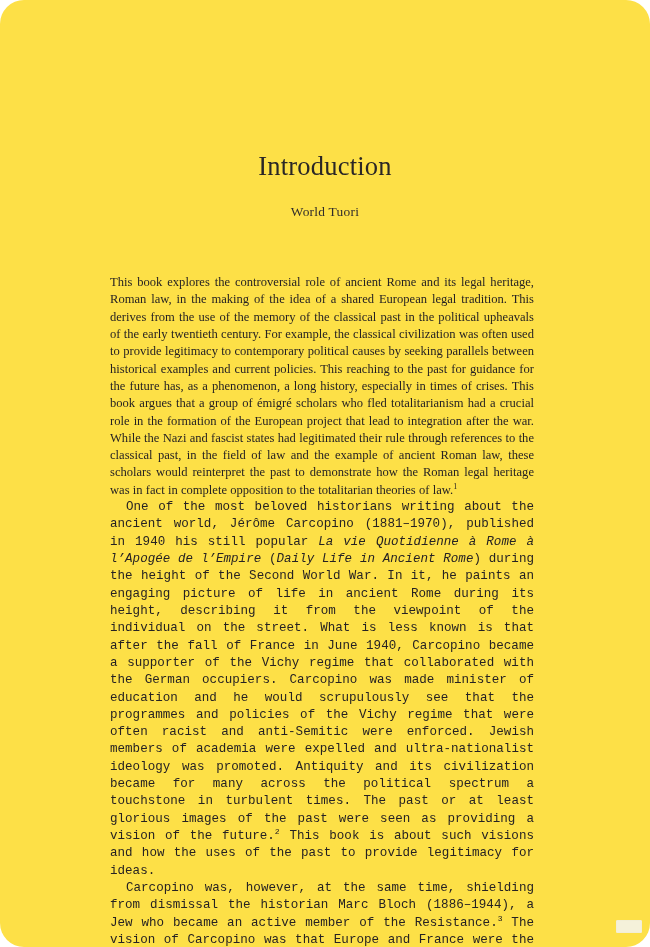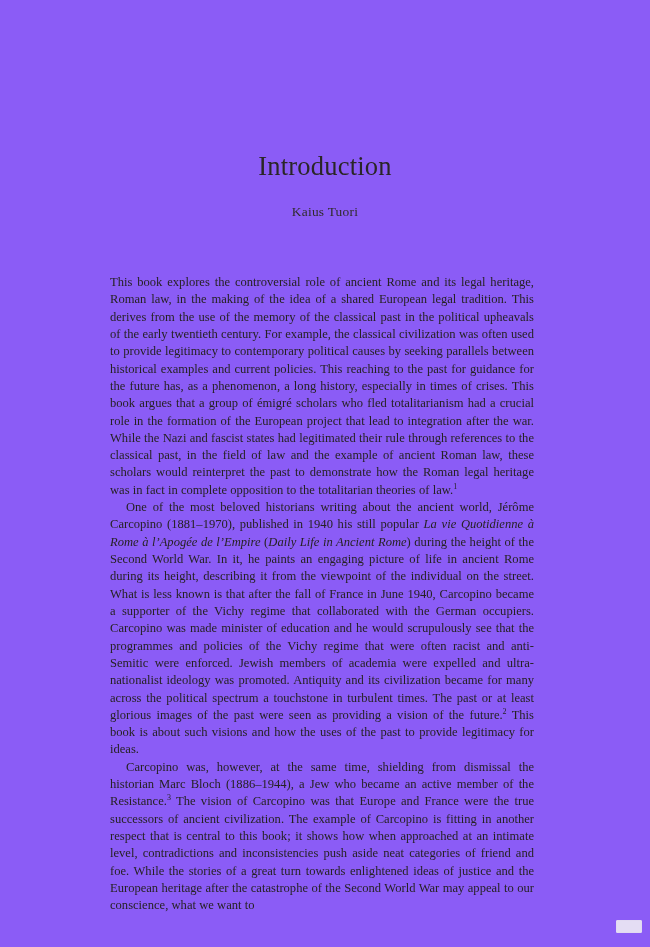--- a/index.html
+++ b/index.html
@@ -12,21 +12,22 @@
     height: 947px;
     overflow: hidden;
     font-family: "Liberation Serif", "DejaVu Serif", serif;
     color: #231f20;
     position: relative;
   }
 
   .page {
     position: absolute;
     inset: 0;
-    background: #8b5cf6;
+    background: #fde047;
+    border-radius: 24px;
   }
 
   
   .chapter-head {
     position: absolute;
     top: 152px;
     left: 0;
     right: 0;
     text-align: center;
   }
@@ -60,20 +61,21 @@
     line-height: 17.32px;
     text-align: justify;
     text-justify: inter-word;
     color: #262223;
     letter-spacing: 0.01px;
     word-spacing: 0.1px;
     -webkit-font-smoothing: antialiased;
   }
   .para + .para {
     text-indent: 16px;
+    font-family: Liberation Mono, monospace;
   }
   .para i, .para em {
     font-style: italic;
   }
   sup.fn {
     font-size: 8px;
     vertical-align: super;
     line-height: 0;
     letter-spacing: 0;
   }
@@ -91,21 +93,21 @@
     opacity: 0.85;
   }
 </style>
 </head>
 <body>
 
 <div class="page">
 
   <div class="chapter-head">
     <h1 class="chapter-title">Introduction</h1>
-    <div class="chapter-author">Kaius Tuori</div>
+    <div class="chapter-author">World Tuori</div>
   </div>
 
   <div class="body-column" id="body-column">
   <p class="para"><span>This book explores the controversial role of ancient Rome and its legal heritage, Roman law, in the making of the idea of a shared European legal tradition. This derives from the use of the memory of the classical past in the political upheavals of the early twentieth century. For example, the classical civilization was often used to provide legitimacy to contemporary political causes by seeking parallels between historical examples and current policies. This reaching to the past for guidance for the future has, as a phenomenon, a long history, especially in times of crises. This book argues that a group of émigré scholars who fled totalitarianism had a crucial role in the formation of the European project that lead to integration after the war. While the Nazi and fascist states had legitimated their rule through references to the classical past, in the field of law and the example of ancient Roman law, these scholars would reinterpret the past to demonstrate how the Roman legal heritage was in fact in complete opposition to the totalitarian theories of law.</span><sup class="fn">1</sup></p>
       <p class="para"><span>One of the most beloved historians writing about the ancient world, Jérôme Carcopino (1881–1970), published in 1940 his still popular </span><i>La vie Quotidienne à Rome à l’Apogée de l’Empire</i><span> (</span><i>Daily Life in Ancient Rome</i><span>) during the height of the Second World War. In it, he paints an engaging picture of life in ancient Rome during its height, describing it from the viewpoint of the individual on the street. What is less known is that after the fall of France in June 1940, Carcopino became a supporter of the Vichy regime that collaborated with the German occupiers. Carcopino was made minister of education and he would scrupulously see that the programmes and policies of the Vichy regime that were often racist and anti-Semitic were enforced. Jewish members of academia were expelled and ultra-nationalist ideology was promoted. Antiquity and its civilization became for many across the political spectrum a touchstone in turbulent times. The past or at least glorious images of the past were seen as providing a vision of the future.</span><sup class="fn">2</sup><span> This book is about such visions and how the uses of the past to provide legitimacy for ideas.</span></p>
       <p class="para"><span>Carcopino was, however, at the same time, shielding from dismissal the historian Marc Bloch (1886–1944), a Jew who became an active member of the Resistance.</span><sup class="fn">3</sup><span> The vision of Carcopino was that Europe and France were the true successors of ancient civilization. The example of Carcopino is fitting in another respect that is central to this book; it shows how when approached at an intimate level, contradictions and inconsistencies push aside neat categories of friend and foe. While the stories of a great turn towards enlightened ideas of justice and the European heritage after the catastrophe of the Second World War may appeal to our conscience, what we want to</span></p>
     </div>
 
   <div class="corner-mark"></div>
 

